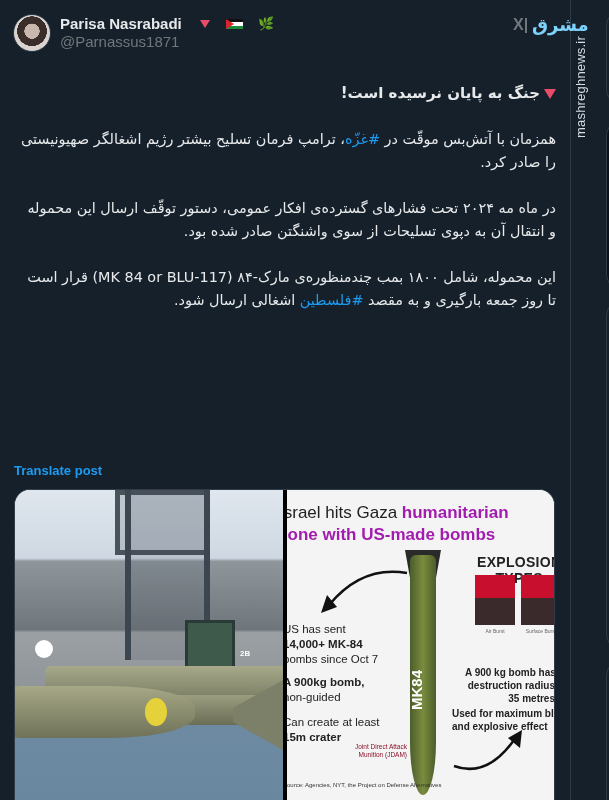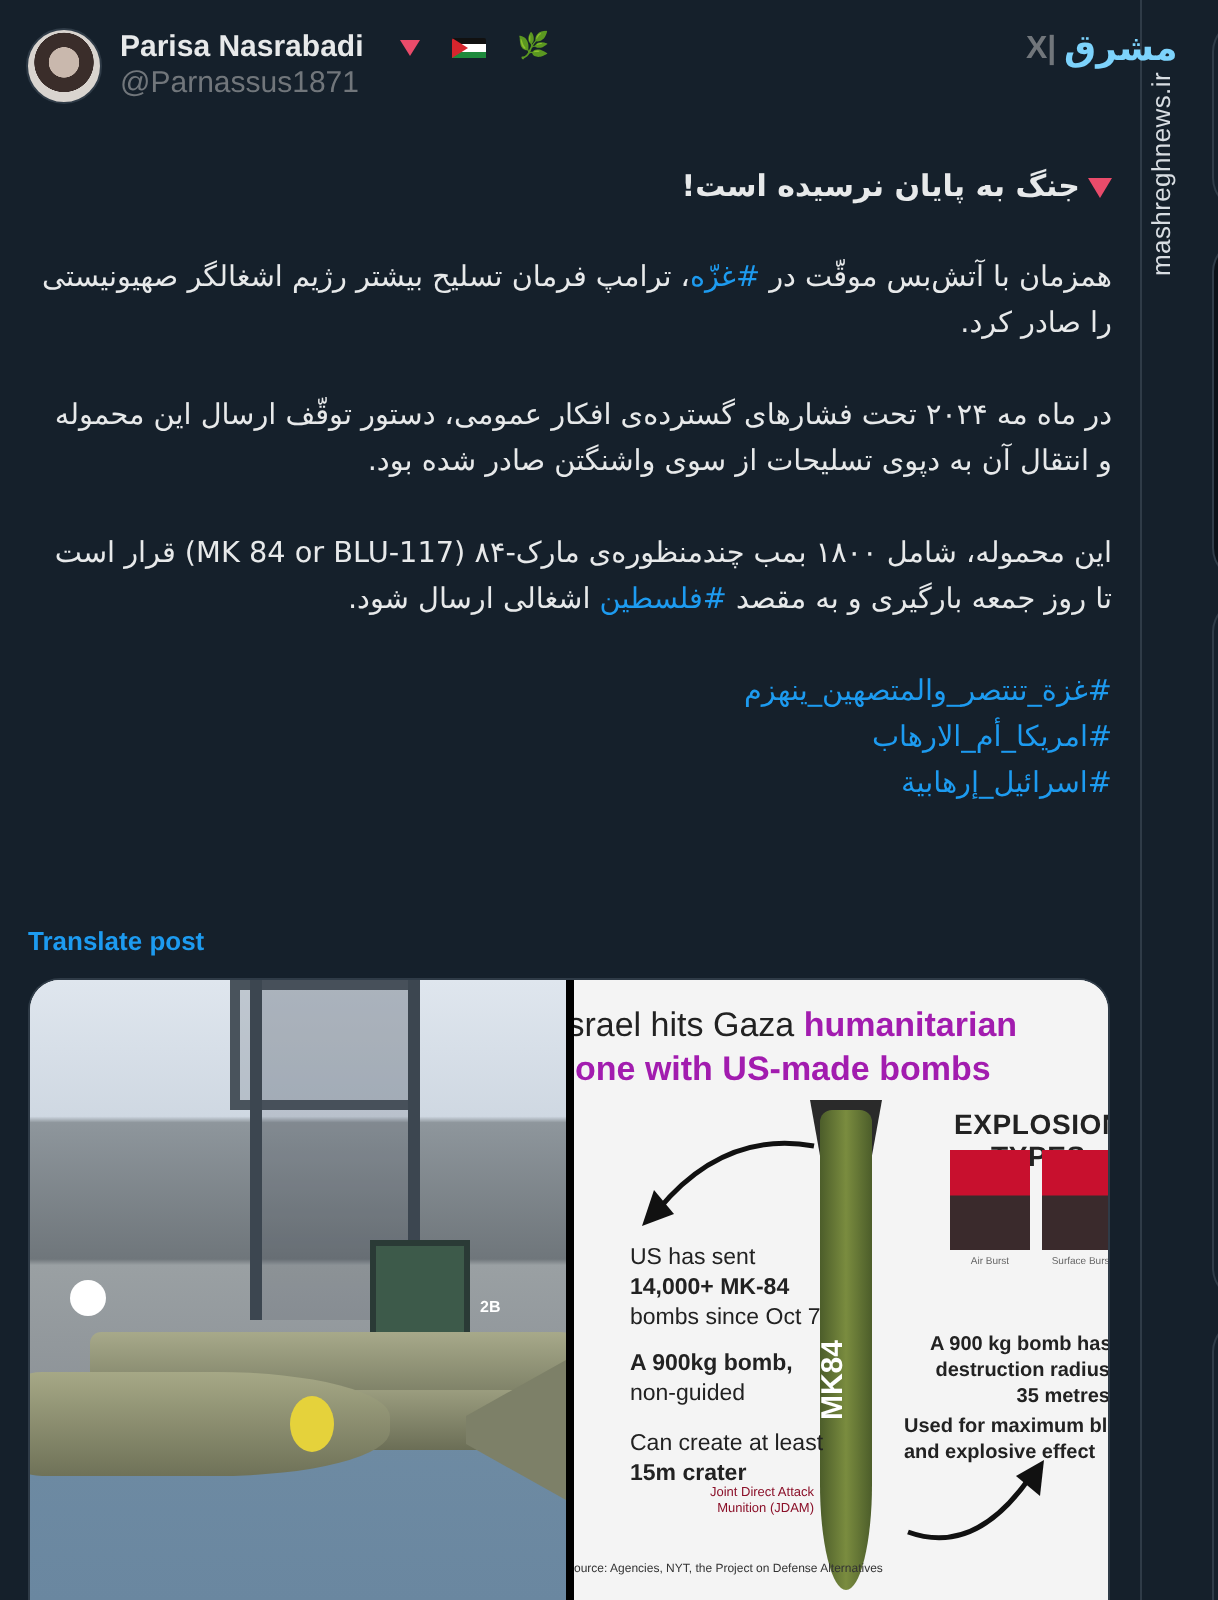--- a/index.html
+++ b/index.html
@@ -82,21 +82,21 @@
 
     .divider { width: 4px; background: #000; }
 
     .infographic { flex: 1; position: relative; background: #f4f4f4; font-family: "Liberation Sans", sans-serif; color: #222; overflow: hidden; }
     .ig-title { position: absolute; left: -8px; top: 12px; font-size: 17px; line-height: 22px; white-space: nowrap; }
     .ig-title .thin { font-weight: normal; color: #222; }
     .ig-title .bold { font-weight: bold; color: #a21caf; }
     .ig-bomb { position: absolute; left: 123px; top: 65px; width: 26px; height: 240px; border-radius: 6px 6px 50% 50%/6px 6px 22% 22%; background: linear-gradient(90deg, #4c5d2a, #7a8c3f 50%, #4c5d2a); }
     .ig-bomb-fin { position: absolute; left: 118px; top: 60px; width: 36px; height: 30px; background: #2a2a2a; clip-path: polygon(0 0, 100% 0, 85% 100%, 15% 100%); }
     .ig-bomb-label { position: absolute; left: 121px; top: 180px; width: 30px; writing-mode: vertical-rl; transform: rotate(180deg); font-weight: bold; color: #fff; font-size: 15px; text-align: center; }
-    .ig-left { position: absolute; left: -4px; font-size: 11.5px; line-height: 15px; padding-left: 32px; }
+    .ig-left { position: absolute; left: -4px; font-size: 11.5px; line-height: 15px; }
     .ig-left b { font-weight: bold; }
     .ig-l1 { top: 132px; }
     .ig-l2 { top: 185px; }
     .ig-l3 { top: 225px; }
     .ig-jdam { position: absolute; left: 55px; top: 253px; width: 65px; font-size: 6.5px; line-height: 8px; text-align: right; color: #8b1029; }
     .ig-source { position: absolute; left: -4px; top: 292px; font-size: 6px; color: #333; white-space: nowrap; }
     .ig-types { position: absolute; left: 190px; top: 64px; font-size: 14px; font-weight: bold; letter-spacing: 0.3px; text-align: center; }
     .ig-panels { position: absolute; left: 188px; top: 85px; display: flex; gap: 6px; }
     .ig-panel { width: 40px; height: 50px; background: linear-gradient(180deg, #c8102e 0 45%, #3a2a2c 46% 100%); }
     .ig-panel-labels { position: absolute; left: 188px; top: 138px; display: flex; gap: 6px; font-size: 5px; color: #666; }
@@ -142,25 +142,20 @@
   <div class="tweet-body">
     <p class="headline"><span class="hl-tri"></span><span>جنگ به پایان نرسیده است!</span></p>
 
     <p><span>همزمان با آتش‌بس موقّت در </span><span class="hashtag">#غزّه</span><span>، ترامپ فرمان تسلیح بیشتر رژیم اشغالگر صهیونیستی را صادر کرد.</span></p>
 
 
     <p><span>در ماه مه ۲۰۲۴ تحت فشارهای گسترده‌ی افکار عمومی، دستور توقّف ارسال این محموله و انتقال آن به دپوی تسلیحات از سوی واشنگتن صادر شده بود.</span></p>
 
     <p><span>این محموله، شامل ۱۸۰۰ بمب چندمنظوره‌ی مارک-۸۴ (MK 84 or BLU-117) قرار است تا روز جمعه بارگیری و به مقصد </span><span class="hashtag">#فلسطین</span><span> اشغالی ارسال شود.</span></p>
 
-    <div class="tags">
-      <p><span class="hashtag">#غزة_تنتصر_والمتصهين_ينهزم</span></p>
-      <p><span class="hashtag">#امریکا_أم_الارهاب</span></p>
-      <p><span class="hashtag">#اسرائیل_إرهابية</span></p>
-    </div>
   </div>
 
   <div class="translate">Translate post</div>
 
   <div class="media">
     <div class="photo-left">
       <div class="fork-top"></div>
       <div class="forklift"></div>
       <div class="cab"></div>
       <div class="wall-label">2B</div>

